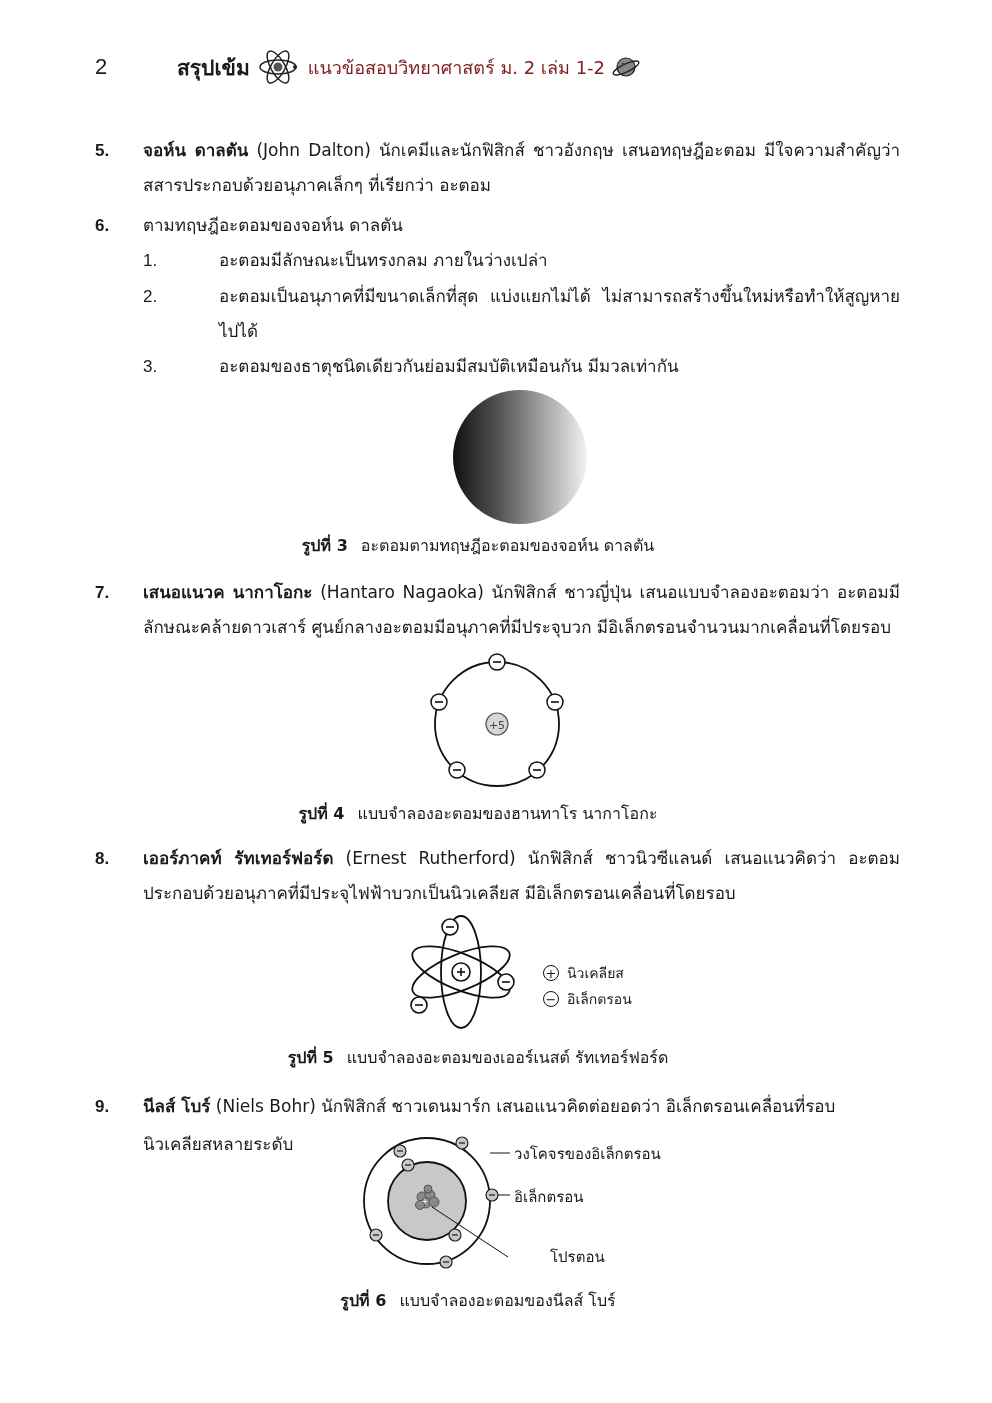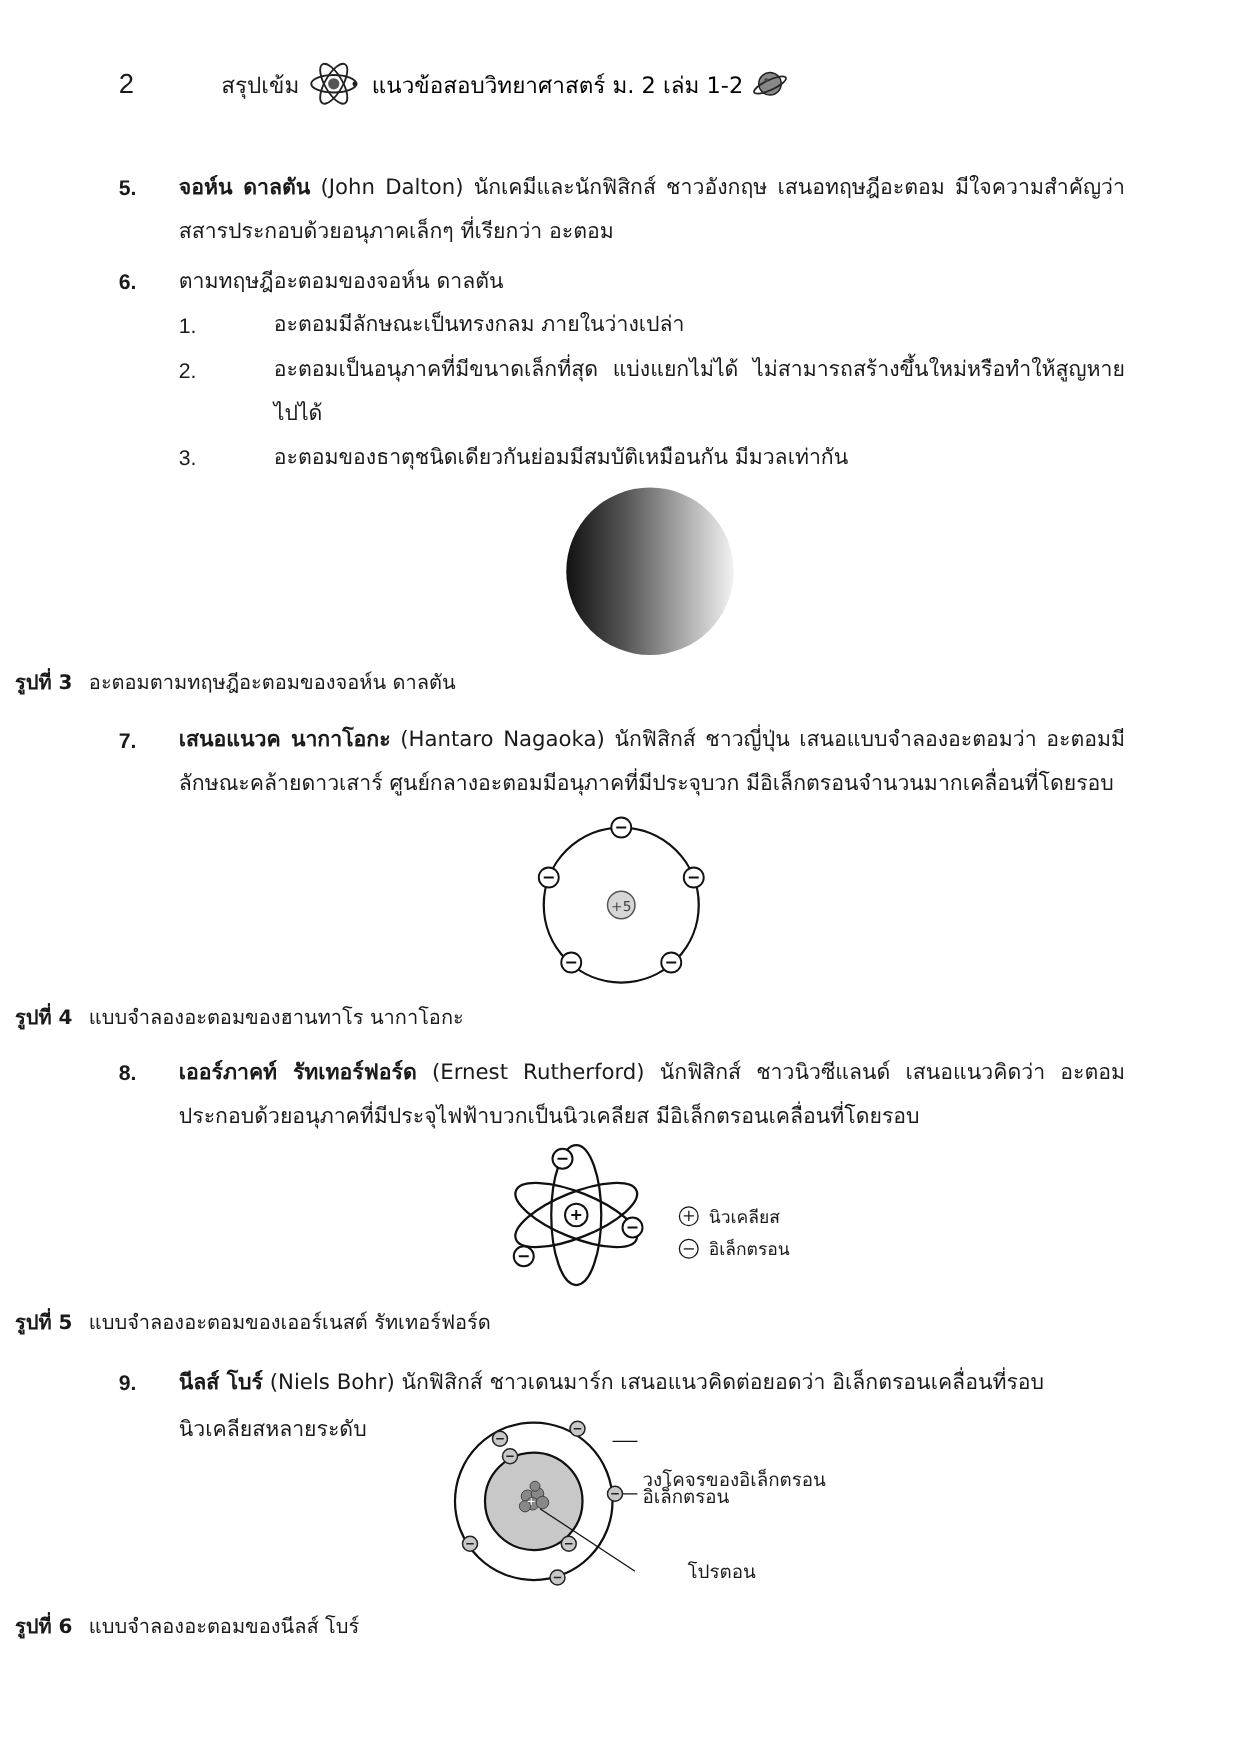--- a/index.html
+++ b/index.html
@@ -1,36 +1,36 @@
 <!DOCTYPE html>
 <html><head>
 <meta charset="utf-8">
 <style>
   * { box-sizing: border-box; margin: 0; padding: 0; }
   html, body { width: 992px; height: 1403px; background: #ffffff; }
   body { position: relative; font-family: "DejaVu Sans", "Liberation Sans", sans-serif; color: #1a1a1a; overflow: hidden; }
 
   .header { position: absolute; top: 50px; left: 95px; height: 34px; display: flex; align-items: center; }
   .page-num { font-family: "Liberation Sans", sans-serif; font-size: 22px; width: 82px; }
-  .brand { font-weight: normal; font-size: 18px; margin-right: 8px; }
+  .brand { font-weight: bold; font-size: 21px; margin-right: 8px; }
   .atom-logo { width: 40px; height: 36px; margin-right: 10px; }
-  .header-sub { font-size: 18px; color: #000000; }
+  .header-sub { font-size: 18px; color: #7f1d1d; }
   .planet { width: 30px; height: 26px; margin-left: 6px; }
 
   .item { position: absolute; left: 95px; width: 805px; font-size: 17px; line-height: 35px; }
   .item .num { position: absolute; left: 0; top: 0; font-weight: bold; font-family: "Liberation Sans", sans-serif; }
   .item .body { margin-left: 48px; text-align: justify; }
   .item .name { font-weight: bold; }
   .item .eng { }
 
   .sub { position: absolute; left: 143px; width: 757px; font-size: 17px; line-height: 35px; }
   .sub .snum { position: absolute; left: 0; top: 0; font-family: "Liberation Sans", sans-serif; }
   .sub .sbody { margin-left: 76px; }
 
-  .caption { position: absolute; left: 12px; width: 956px; font-size: 16px; }
+  .caption { position: absolute; left: 0; width: 956px; text-align: center; font-size: 16px; }
   .caption .fig-label { font-weight: bold; margin-right: 8px; }
 
   .fig { position: absolute; }
   .sphere { left: 453px; top: 390px; width: 134px; height: 134px; border-radius: 50%;
             background: linear-gradient(to right, #111 0%, #555 35%, #aaa 70%, #f2f2f2 100%); }
   .legend { position: absolute; font-size: 14px; display: flex; align-items: center; }
   .legend-sym { width: 16px; height: 16px; border: 1.6px solid #111; border-radius: 50%;
                 display: inline-flex; align-items: center; justify-content: center; font-size: 13px; line-height: 1; margin-right: 8px; font-family: "DejaVu Sans", sans-serif; }
   .bohr-label { position: absolute; font-size: 15px; }
 </style>
@@ -199,19 +199,19 @@
   <g stroke="#222" stroke-width="1.3">
     <line x1="37" y1="16" x2="43" y2="16"></line>
       <line x1="99" y1="8" x2="105" y2="8"></line>
       <line x1="129" y1="60" x2="135" y2="60"></line>
     <line x1="13" y1="100" x2="19" y2="100"></line>
       <line x1="83" y1="127" x2="89" y2="127"></line>
       <line x1="45" y1="30" x2="51" y2="30"></line>
       <line x1="92" y1="100" x2="98" y2="100"></line>
   </g>
 </svg>
-<div class="bohr-label" style="left:514px; top:1172px;">วงโคจรของอิเล็กตรอน</div>
+<div class="bohr-label" style="left:514px; top:1142px;">วงโคจรของอิเล็กตรอน</div>
 <div class="bohr-label" style="left:514px; top:1185px;">อิเล็กตรอน</div>
 <div class="bohr-label" style="left:514px; top:1245px;margin-left:36px;">โปรตอน</div>
 <div class="caption" style="top:1288px;">
   <span class="fig-label">รูปที่ 6</span>
   <span>แบบจำลองอะตอมของนีลส์ โบร์</span>
 </div>
 
 </body></html>

